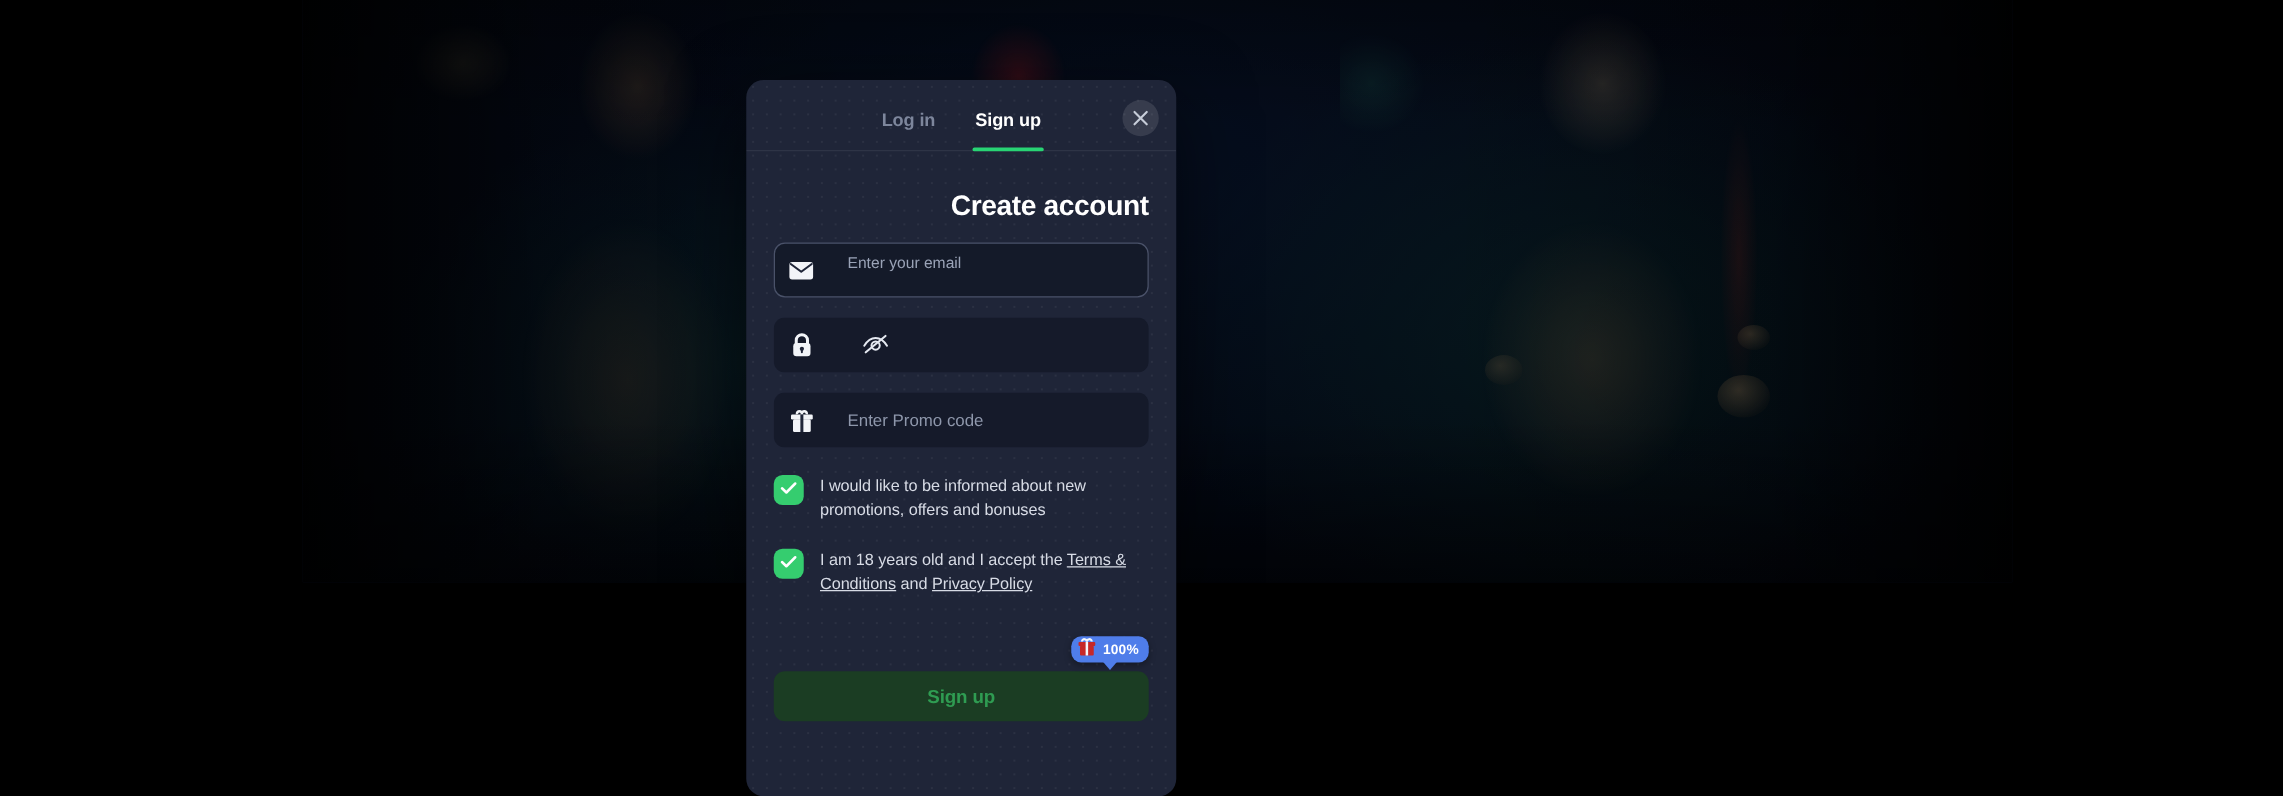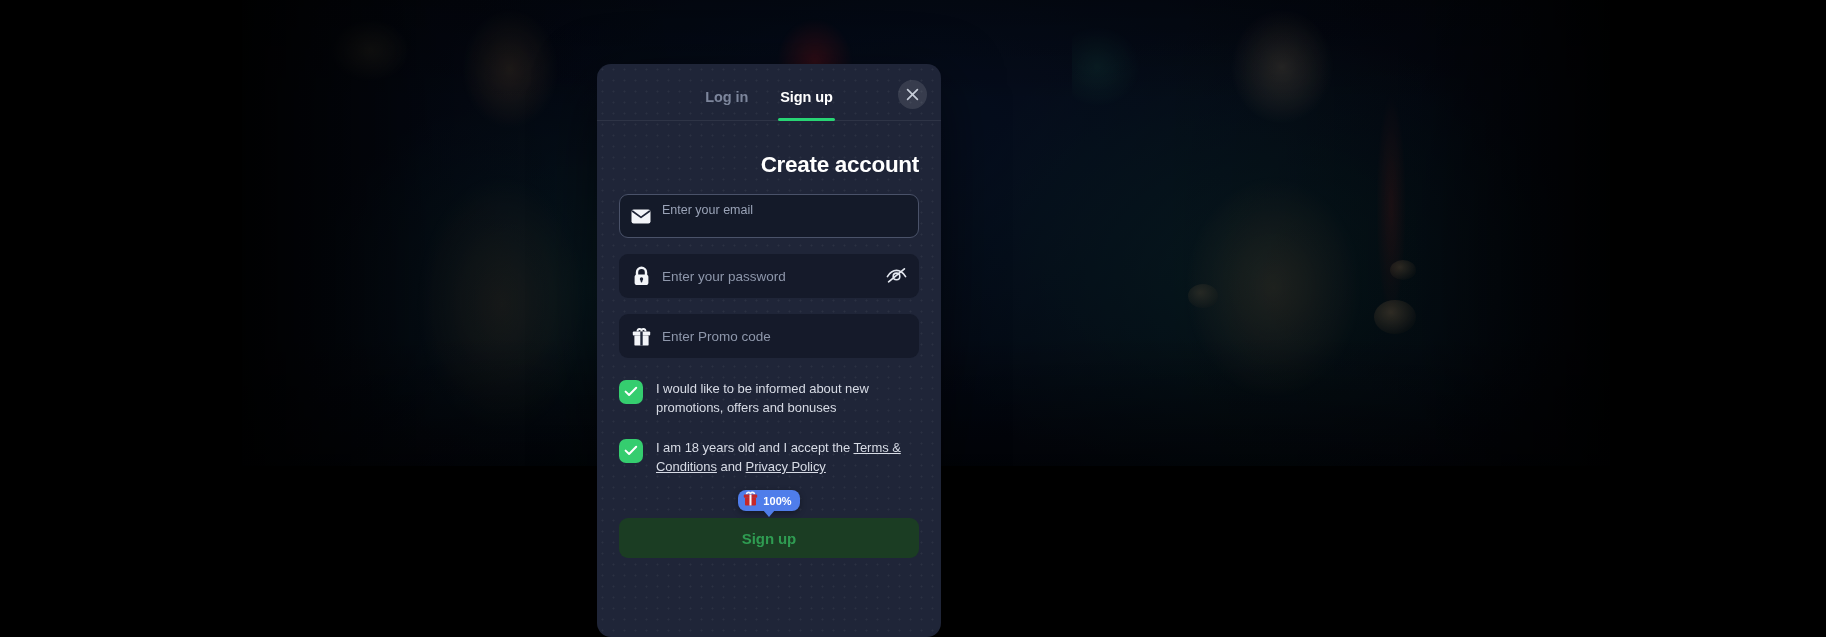--- a/index.html
+++ b/index.html
@@ -152,20 +152,21 @@
   }
 
   .field {
     position:relative;
     height:44px;
     margin-top:16px;
     border-radius:9px;
     background:#151a2a;
     display:flex; align-items:center;
     border:1px solid transparent;
+    gap:16px;
   }
   .field.focused {
     background:#141a29;
     border:1px solid #4a5269;
   }
   .field-icon {
     width:42px; min-width:42px;
     display:flex; align-items:center; justify-content:center;
   }
   .field-icon svg { display:block; }
@@ -215,23 +216,23 @@
   .check-label .lnk {
     color:#d7dbe5;
     text-decoration:underline;
     cursor:pointer;
   }
 
   
   .badge-wrap {
     position:relative;
     height:24px;
-    margin-top:14px;
+    margin-top:33px;
     display:flex;
-    justify-content:center;
+    justify-content:flex-end;
   }
   .badge {
     position:relative;
     background:#4f7dea;
     border-radius:8px;
     height:21px;
     padding:0 8px 0 5px;
     display:flex; align-items:center; gap:5px;
     box-shadow:0 2px 6px rgba(0,0,0,0.35);
   }
@@ -319,21 +320,20 @@
         
         <div class="field">
           <span class="field-icon">
             <svg width="17" height="20" viewBox="0 0 17 20" fill="none">
               <path d="M4 9 V6.2 A4.5 4.5 0 0 1 13 6.2 V9" stroke="#f2f4f8" stroke-width="2.4" fill="none" stroke-linecap="round"></path>
               <rect x="1.6" y="8.4" width="13.8" height="10.6" rx="2.6" fill="#f2f4f8"></rect>
               <circle cx="8.5" cy="13" r="1.7" fill="#1f2538"></circle>
               <rect x="7.7" y="13.4" width="1.6" height="3.1" rx="0.8" fill="#1f2538"></rect>
             </svg>
           </span>
-          <input class="field-input" type="password" placeholder="Enter your password" style="">
           <button class="eye-btn">
             <span>
               <svg width="23" height="20" viewBox="0 0 23 20" fill="none">
                 <path d="M2.4 11.6 C5 7.4 8.2 5.4 11.5 5.4 C14.8 5.4 18 7.4 20.6 11.6" stroke="#e4e8f0" stroke-width="1.6" fill="none" stroke-linecap="round"></path>
                 <circle cx="11.5" cy="11.4" r="3.3" stroke="#e4e8f0" stroke-width="1.6" fill="none"></circle>
                 <path d="M3.6 16.8 L19.4 3.8" stroke="#e4e8f0" stroke-width="1.7" stroke-linecap="round"></path>
               </svg>
             </span>
           </button>
         </div>

